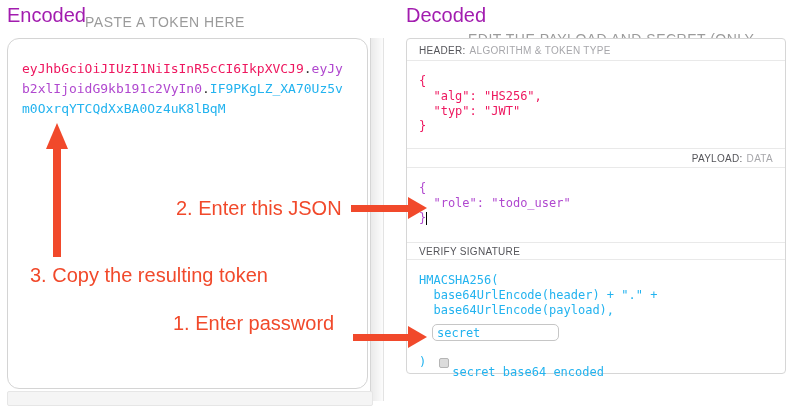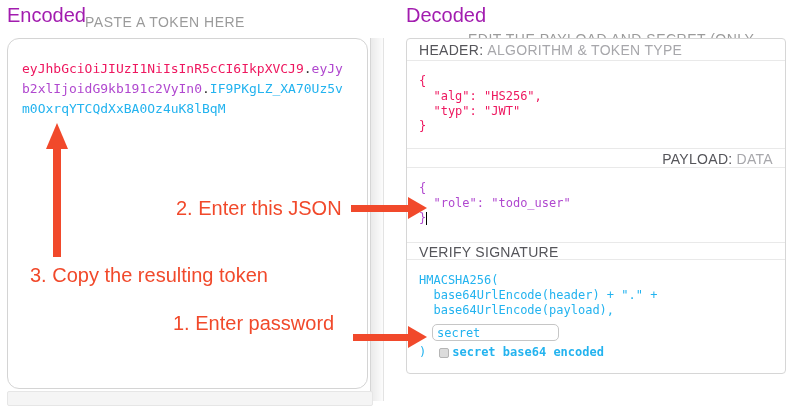--- a/index.html
+++ b/index.html
@@ -27,21 +27,21 @@
 
   #col-divider { position:absolute; left:370px; top:38px; width:14px; height:363px;
                  background:linear-gradient(to right,#eaeaea,#fcfcfc);
                  border-left:1px solid #d6d6d6; border-right:1px solid #e3e3e3; }
   #hscroll-bar { position:absolute; left:7px; top:391px; width:366px; height:15px;
                  background:#f5f5f5; border:1px solid #e6e6e6; border-radius:2px; }
 
   
   #decoded-panel { position:absolute; left:406px; top:38px; width:380px;
                    border:1px solid #d6d6d6; border-radius:4px; background:#fff; }
-  .sec-label { padding:0 12px; border-bottom:1px solid #e9e9e9; font-size:14px;
+  .sec-label { padding:0 12px; border-bottom:1px solid #e9e9e9; font-size:10px;
                letter-spacing:.3px; color:#a7a7ab; overflow:hidden; }
   .sec-label .primary { color:#55555a; margin-right:4px; }
   #header-label  { height:22px; line-height:23px; }
   #payload-label { height:19px; line-height:20px;text-align:right; }
   #verify-label  { height:17px; line-height:18px; }
 
   .codearea { font-family:"DejaVu Sans Mono", monospace; font-size:12px; line-height:15px;
               padding:13px 12px 0; }
   .codearea pre { font:inherit; white-space:pre; }
   #header-code  { height:88px;  border-bottom:1px solid #e9e9e9; color:var(--code-header); }
@@ -50,21 +50,21 @@
 
   #payload-caret { position:absolute; left:19px; top:44px; width:1px; height:13px; background:#000; }
 
   #secret-input { display:block; margin:6px 0 0 13px; width:127px; height:17px;
                   border:1px solid #c6c6c6; border-radius:5px; padding:0 4px;
                   font-family:"DejaVu Sans Mono", monospace; font-size:12px;
                   color:var(--code-signature); background:#fff; }
   #sig-last-row { display:flex; align-items:center; margin-top:4px; }
   #b64-checkbox { display:inline-block; width:10px; height:10px; background:#dcdcdc;
                   border:1px solid #b5b5b5; border-radius:2px; margin:0 3px 0 13px; }
-  #b64-label { font-weight:bold; }
+  #b64-label { font-weight:normal;margin-top:20px; }
 
   
   .ann { position:absolute; font-size:20px; color:var(--annotation); white-space:nowrap; }
   #ann-step2 { left:176px; top:197px; }
   #ann-step3 { left:30px;  top:264px; }
   #ann-step1 { left:173px; top:312px; }
 
   .shaft-h { position:absolute; height:7px; background:var(--annotation); }
   .head-r  { position:absolute; width:0; height:0;
              border-top:11px solid transparent; border-bottom:11px solid transparent;

